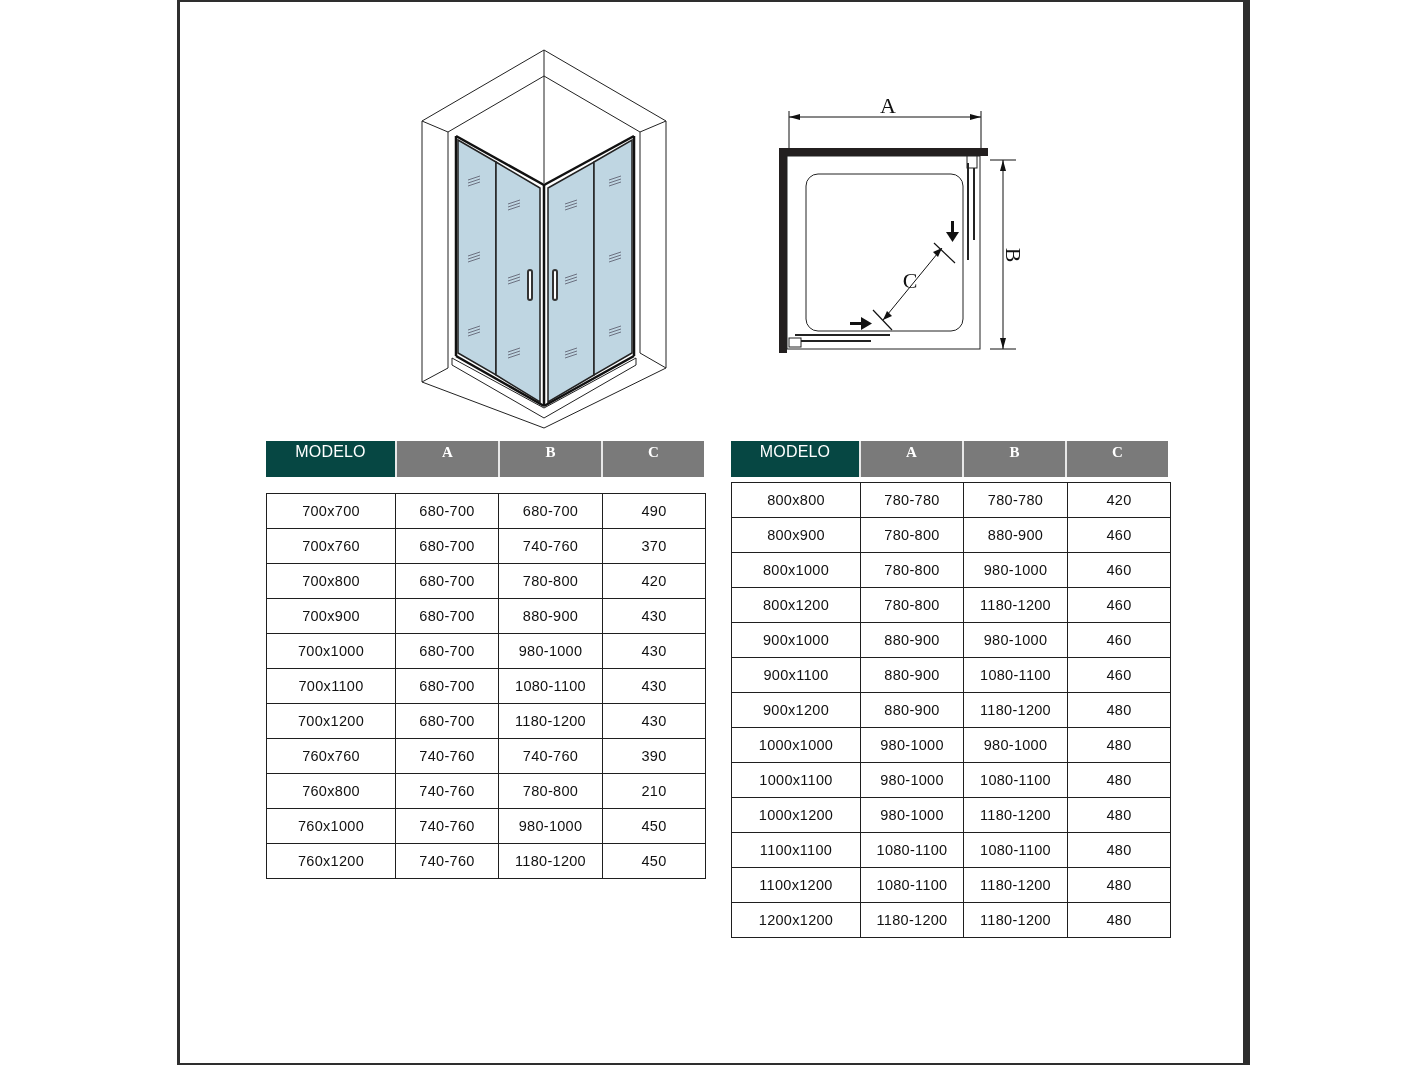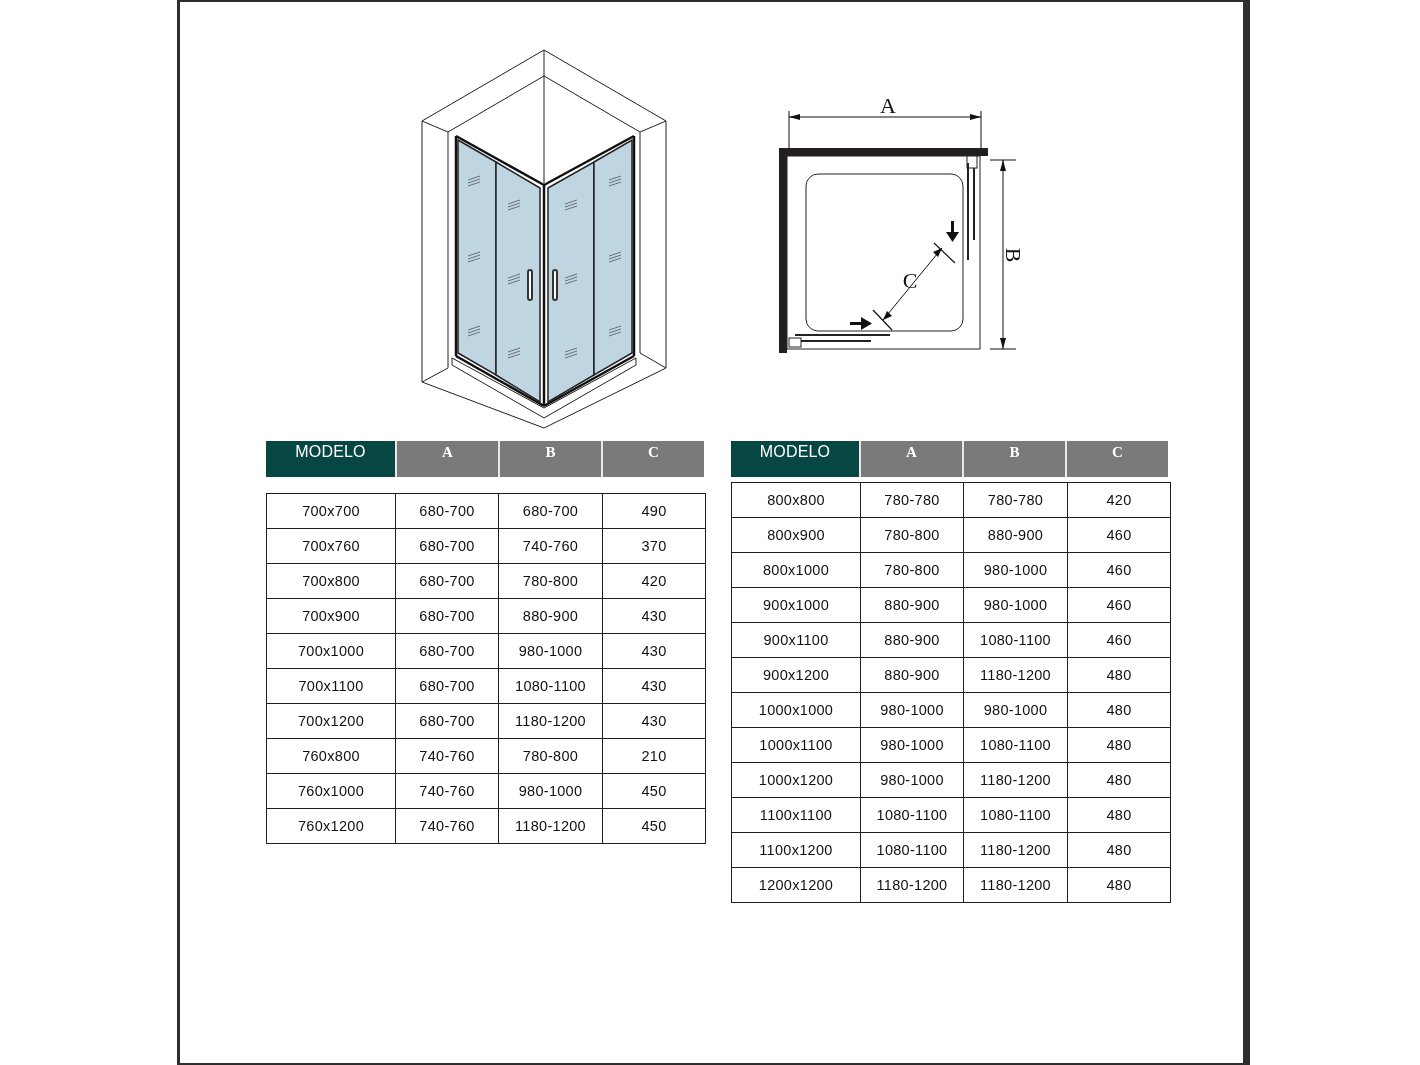--- a/index.html
+++ b/index.html
@@ -192,20 +192,26 @@
           <td>1080-1100</td>
           <td>430</td>
         </tr>
         <tr>
           <td>700x1200</td>
           <td>680-700</td>
           <td>1180-1200</td>
           <td>430</td>
         </tr>
         <tr>
+          <td>760x760</td>
+          <td>740-760</td>
+          <td>740-760</td>
+          <td>390</td>
+        </tr>
+        <tr>
           <td>760x800</td>
           <td>740-760</td>
           <td>780-800</td>
           <td>210</td>
         </tr>
         <tr>
           <td>760x1000</td>
           <td>740-760</td>
           <td>980-1000</td>
           <td>450</td>
@@ -247,20 +253,26 @@
           <td>880-900</td>
           <td>460</td>
         </tr>
         <tr>
           <td>800x1000</td>
           <td>780-800</td>
           <td>980-1000</td>
           <td>460</td>
         </tr>
         <tr>
+          <td>800x1200</td>
+          <td>780-800</td>
+          <td>1180-1200</td>
+          <td>460</td>
+        </tr>
+        <tr>
           <td>900x1000</td>
           <td>880-900</td>
           <td>980-1000</td>
           <td>460</td>
         </tr>
         <tr>
           <td>900x1100</td>
           <td>880-900</td>
           <td>1080-1100</td>
           <td>460</td>

